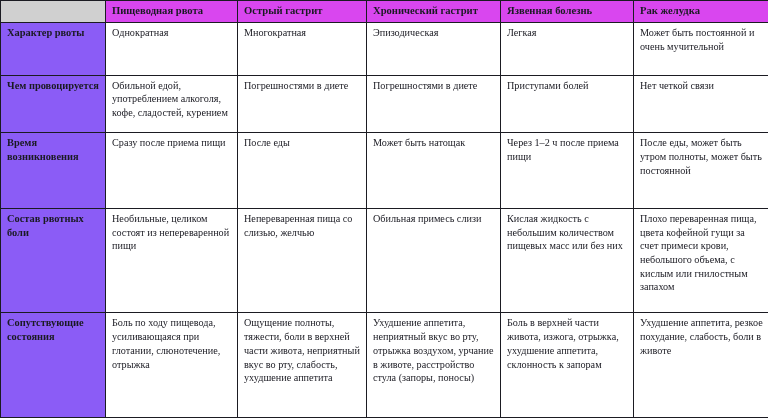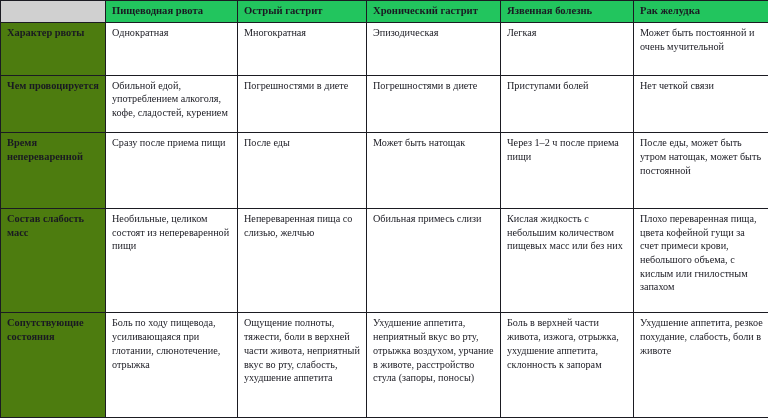--- a/index.html
+++ b/index.html
@@ -43,36 +43,36 @@
     border: 1px solid #1b1b22;
     vertical-align: top;
     padding: 3px 5px 3px 6px;
     text-align: left;
     word-wrap: break-word;
     overflow-wrap: break-word;
     hyphens: auto;
   }
 
   thead th {
-    background: #22c55e;
+    background: #d946ef;
     font-weight: bold;
     font-size: 10.6px;
     padding-top: 2px;
     padding-bottom: 2px;
     border-top: 1px solid #1b1b22;
     white-space: nowrap;
   }
 
   thead th.corner {
     background: #d0d0d0;
   }
 
   tbody th.rowhead {
     font-weight: bold;
-    background: #4d7c0f;
+    background: #8b5cf6;
     font-size: 10.4px;
   }
 
   tbody td {
     font-weight: normal;
   }
 
   
   tr.r-head { height: 22px; }
   tr.r0 { height: 46px; }
@@ -119,30 +119,30 @@
       <tr class="r1">
         <th class="rowhead">Чем провоцируется</th>
         <td>Обильной едой, употреблением алкоголя, кофе, сладостей, курением</td>
         <td>Погрешностями в диете</td>
         <td>Погрешностями в диете</td>
         <td>Приступами болей</td>
         <td>Нет четкой связи</td>
       </tr>
 
       <tr class="r2">
-        <th class="rowhead">Время непереваренной</th>
+        <th class="rowhead">Время возникновения</th>
         <td>Сразу после приема пищи</td>
         <td>После еды</td>
         <td>Может быть натощак</td>
         <td>Через 1–2 ч после приема пищи</td>
-        <td>После еды, может быть утром натощак, может быть постоянной</td>
+        <td>После еды, может быть утром полноты, может быть постоянной</td>
       </tr>
 
       <tr class="r3">
-        <th class="rowhead">Состав слабость масс</th>
+        <th class="rowhead">Состав рвотных боли</th>
         <td>Необильные, целиком состоят из непереваренной пищи</td>
         <td>Непереваренная пища со слизью, желчью</td>
         <td>Обильная примесь слизи</td>
         <td>Кислая жидкость с небольшим количеством пищевых масс или без них</td>
         <td>Плохо переваренная пища, цвета кофейной гущи за счет примеси крови, небольшого объема, с кислым или гнилостным запахом</td>
       </tr>
 
 
       <tr class="r5">
         <th class="rowhead">Сопутствующие состояния</th>

